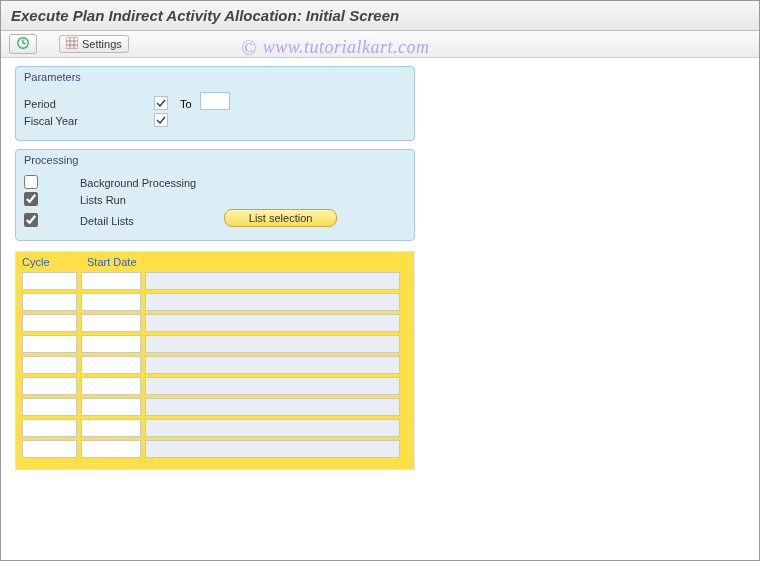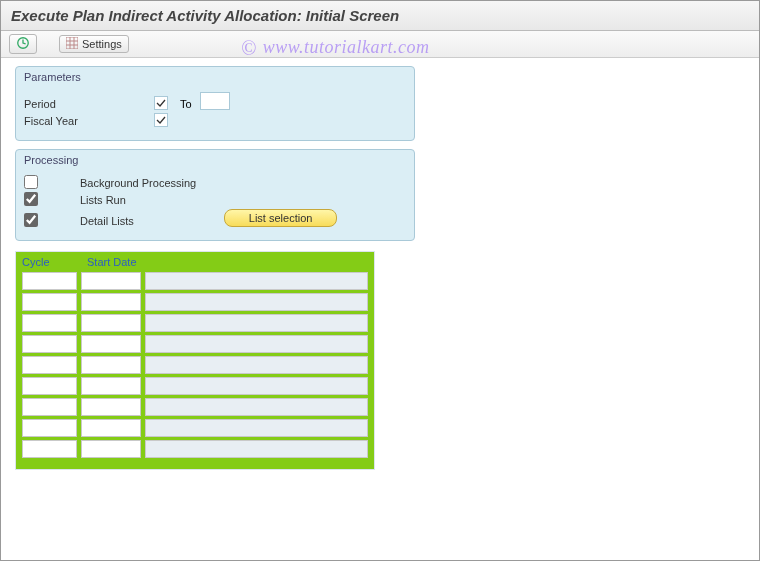--- a/index.html
+++ b/index.html
@@ -94,24 +94,24 @@
     border: 1px solid #c7a83a;
     border-radius: 8px;
     padding: 2px 24px;
     font-size: 11px;
     color: #333;
     cursor: pointer;
     margin-left: 90px;
   }
   .table-area {
     margin-top: 10px;
-    background: #84cc16;
+    background: #fde047;
     border: 1px solid #dbe5ee;
     padding: 4px 6px 8px 6px;
-    width: 360px;
+    width: 400px;
   }
   .table-headers {
     display: flex;
     gap: 10px;
     margin-bottom: 4px;
   }
   .th {
     color: #2c5fc2;
     font-size: 11px;
   }

